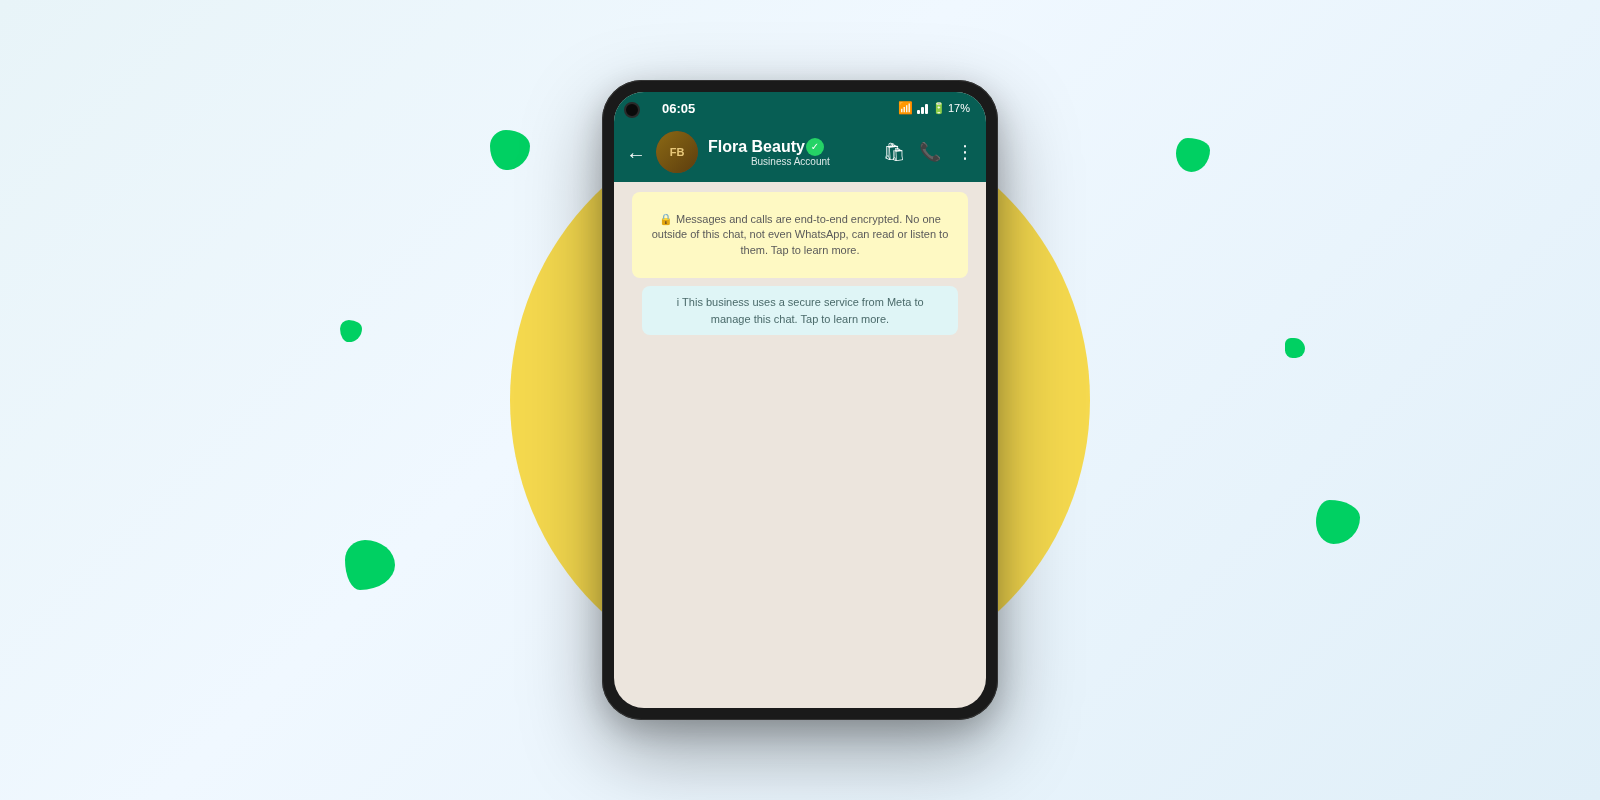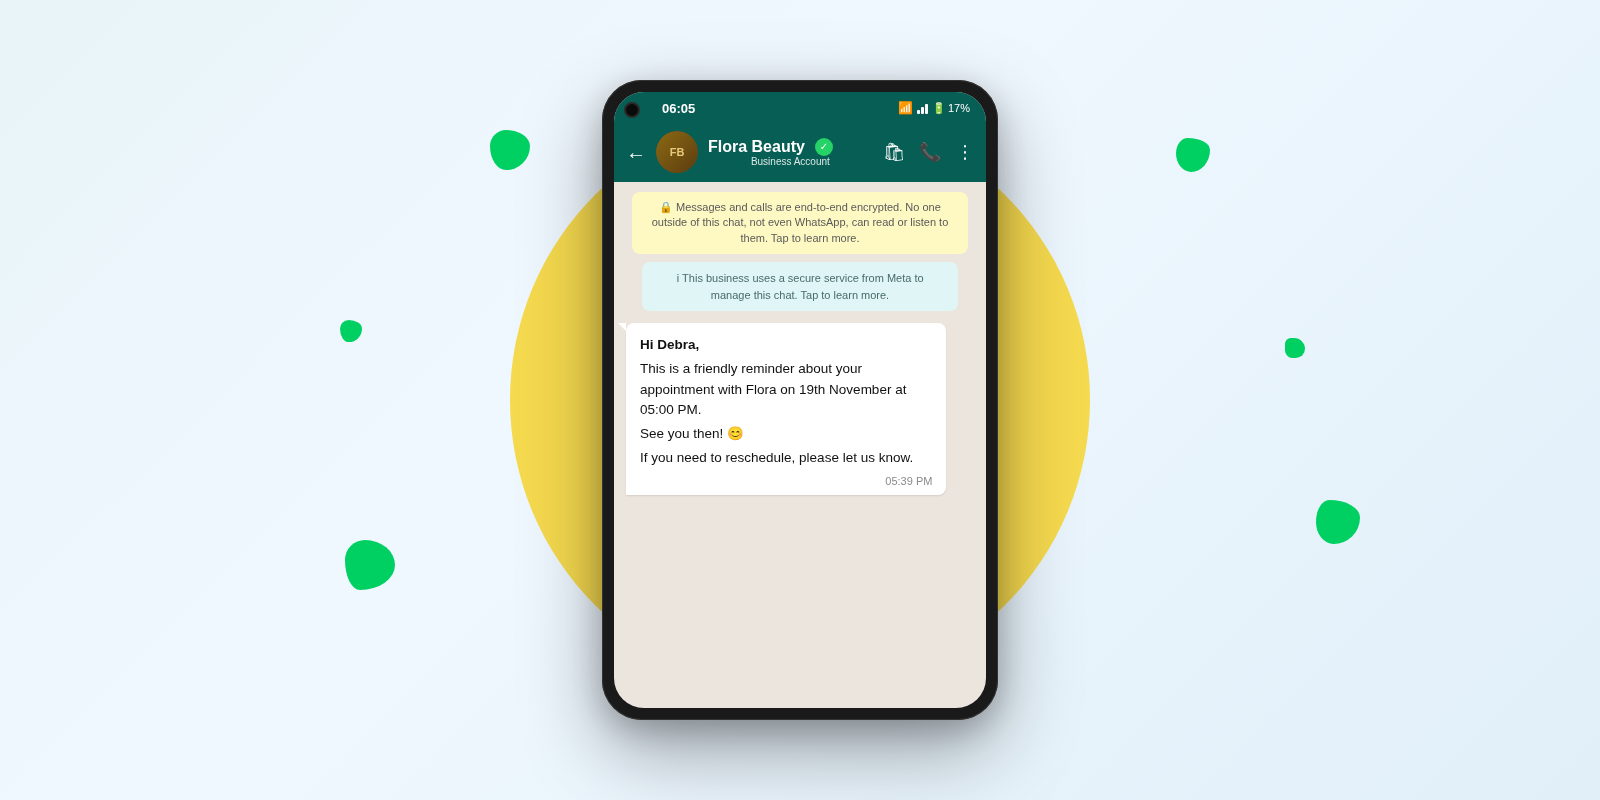--- a/index.html
+++ b/index.html
@@ -159,21 +159,21 @@
     .contact-info {
       flex: 1;
       display: flex;
       flex-direction: column;
       justify-content: center;
     }
 
     .contact-name-row {
       display: flex;
       align-items: center;
-      gap: 10px;
+      gap: 1px;
     }
 
     .contact-name {
       color: white;
       font-size: 16px;
       font-weight: 600;
     }
 
     .verified-badge {
       width: 18px;
@@ -212,21 +212,21 @@
       padding: 10px 8px;
       display: flex;
       flex-direction: column;
       gap: 8px;
     }
 
     
     .encryption-notice {
       background: #fef9c3;
       border-radius: 8px;
-      padding: 8px 12px;
+      padding: 20px 12px;
       margin: 0 10px;
       font-size: 11px;
       color: #5a5a5a;
       text-align: center;
       line-height: 1.4;
     }
 
     
     .secure-notice {
       background: #dff5f6;
@@ -352,27 +352,18 @@
           <span class="header-icon">⋮</span>
         </div>
       </div>
 
       <div class="chat-area">
 
         <div class="encryption-notice">🔒 Messages and calls are end-to-end encrypted. No one outside of this chat, not even WhatsApp, can read or listen to them. Tap to learn more.</div>
 
         <div class="secure-notice">ℹ This business uses a secure service from Meta to manage this chat. Tap to learn more.</div>
 
-        <div class="message-bubble">
-          <div class="message-text">
-            <strong>Hi Debra,</strong>
-          </div>
-          <div class="message-text">This is a friendly reminder about your appointment with Flora on 19th November at 05:00 PM.</div>
-          <div class="message-text">See you then! 😊</div>
-          <div class="message-text">If you need to reschedule, please let us know.</div>
-          <div class="message-time">05:39 PM</div>
-        </div>
 
       </div>
 
     </div>
   </div>
 </div>
 
 </body></html>

